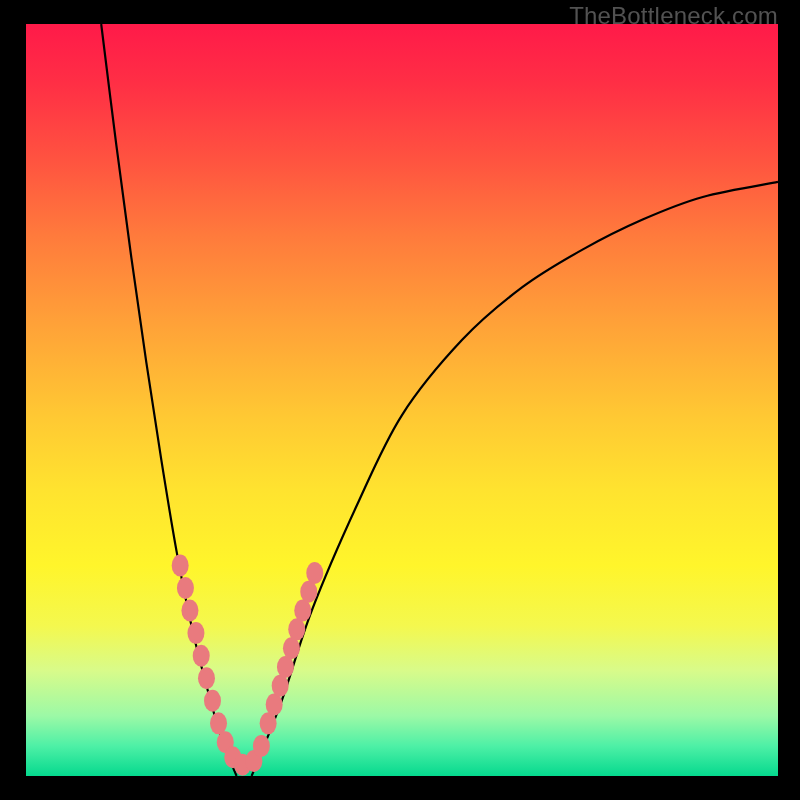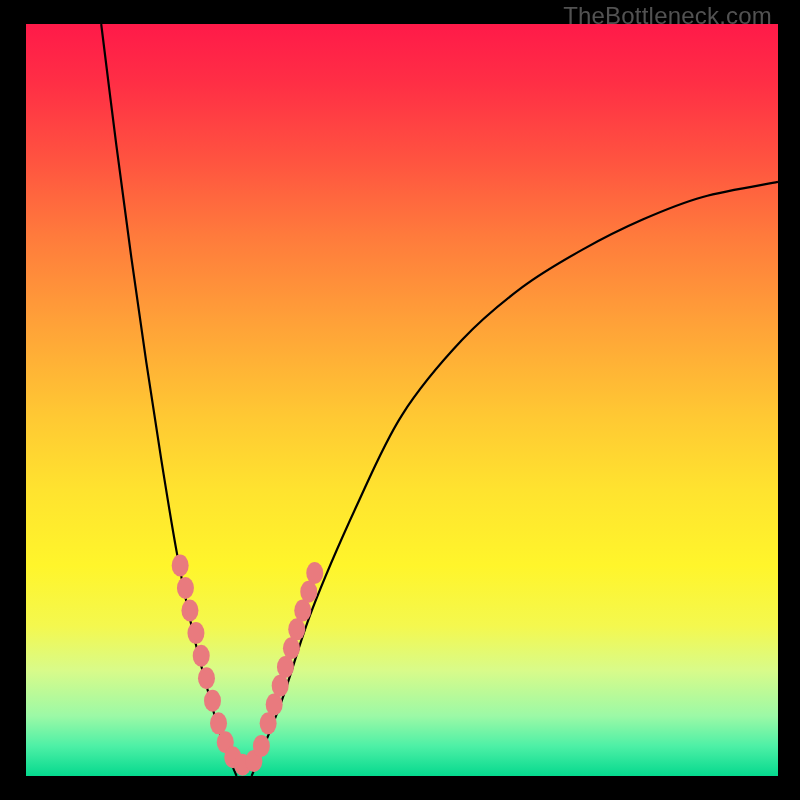--- a/index.html
+++ b/index.html
@@ -51,21 +51,21 @@
     fill: none;
     stroke: #000;
     stroke-width: 2.2;
   }
   .bead {
     fill: #e97a7e;
     stroke: none;
   }
   .watermark {
     position: absolute;
-    right: 28px;
+    right: 22px;
     top: 2px;
     color: #525252;
     font-size: 24px;
     font-weight: 400;
     letter-spacing: 0.2px;
   }
 </style>
 </head>
 <body>
 

